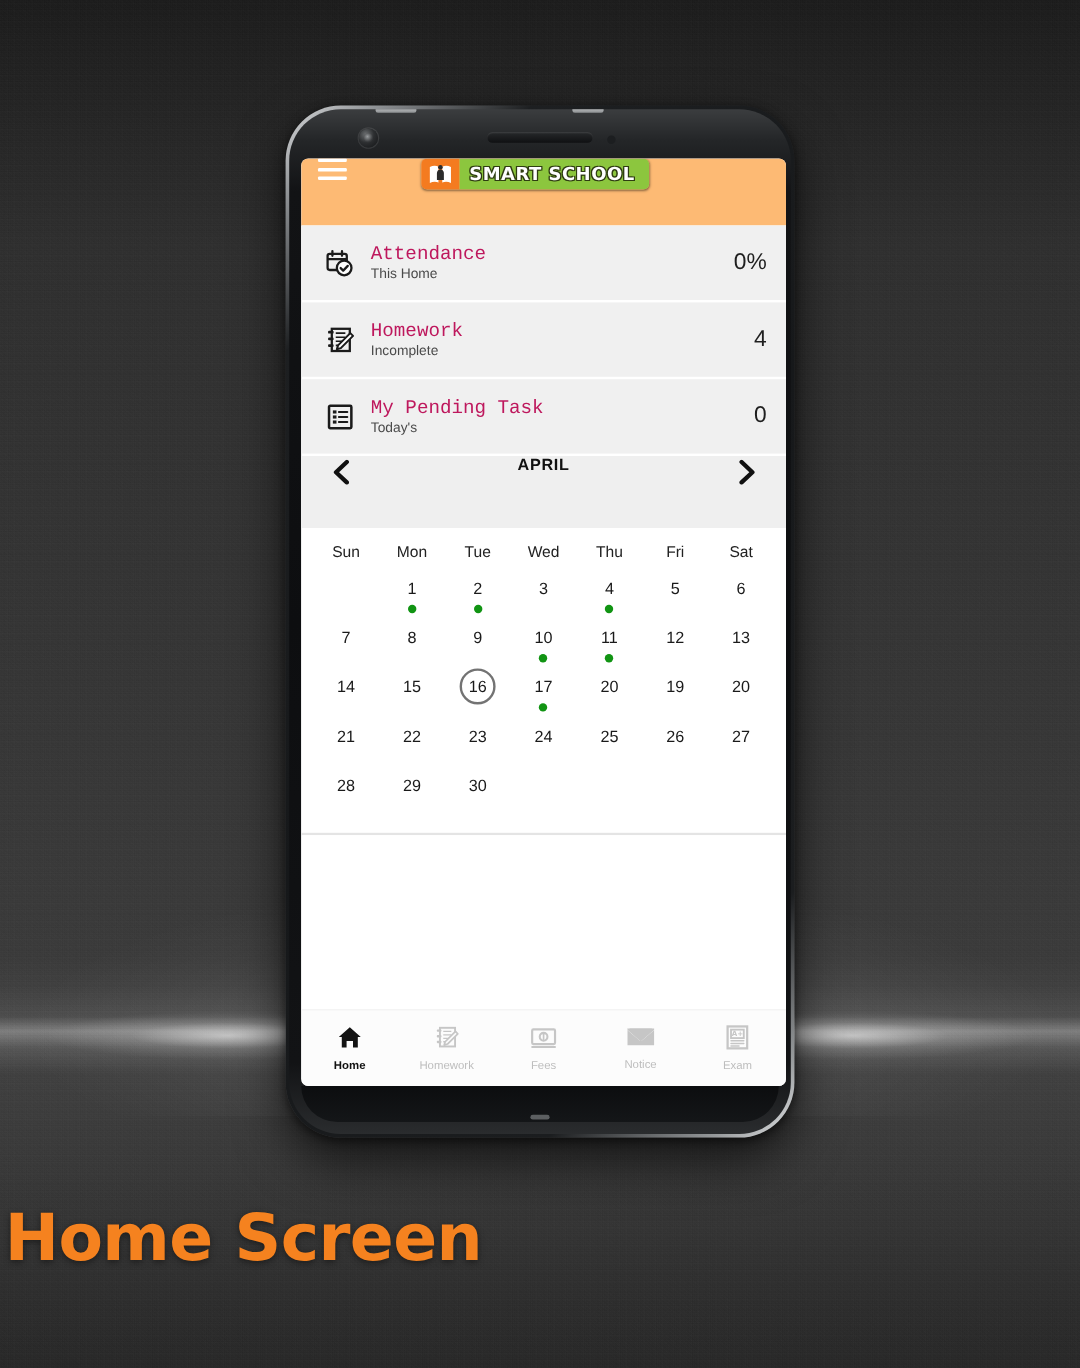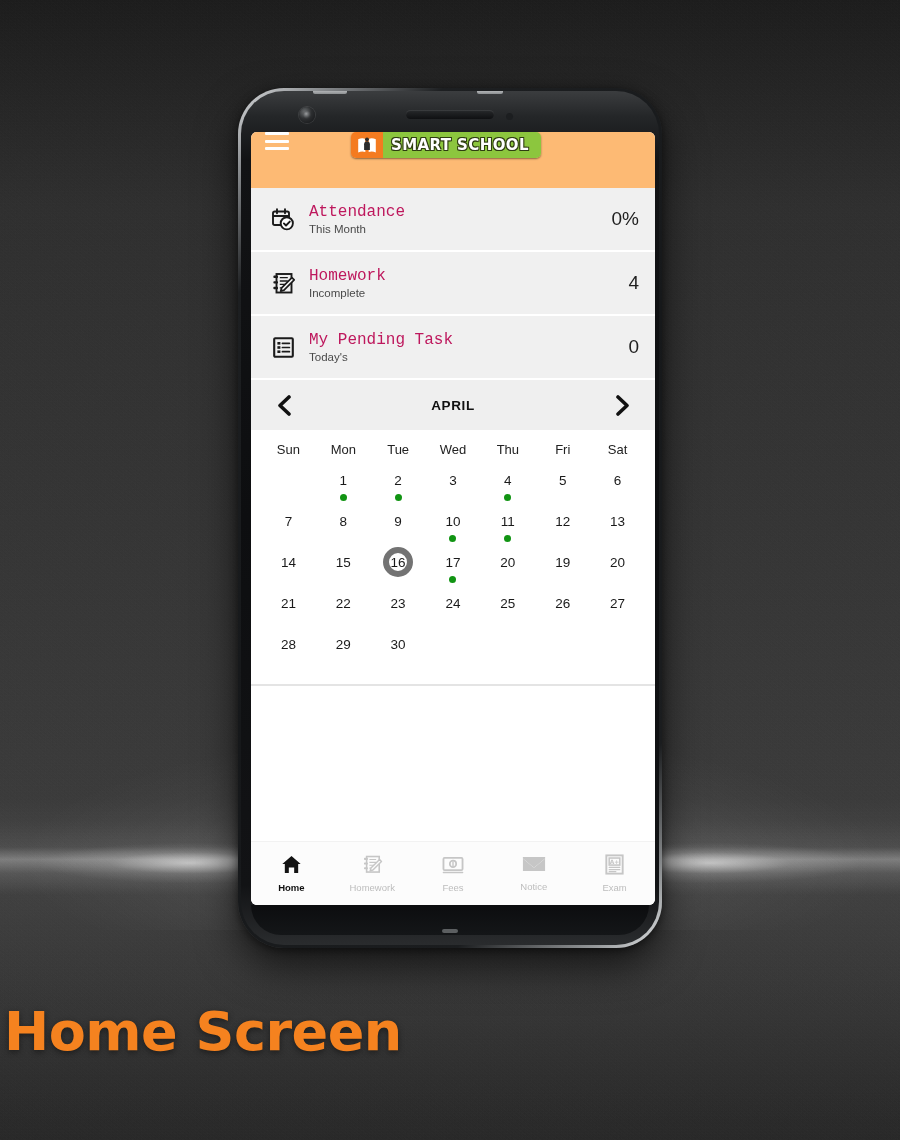--- a/index.html
+++ b/index.html
@@ -186,23 +186,23 @@
     font-family: "Liberation Sans", sans-serif;
   }
   .card-val {
     font-size: 19px; color: #1f1f1f; font-weight: 400;
     font-family: "Liberation Sans", sans-serif;
   }
 
   
   .cal { flex: 0 0 auto; background: #ffffff; }
   .cal-head {
-    height: 50px;
+    height: 60px;
     background: #EFEFEF;
-    display: flex; align-items: center; justify-content: space-between;
+    display: flex; justify-content: space-between;
     padding: 0 20px;
   }
   .cal-month {
     font-size: 13.5px; font-weight: 700; letter-spacing: .6px; color: #111;
     font-family: "Liberation Sans", sans-serif;
   }
   .chev { width: 26px; height: 26px; display: flex; align-items: center; justify-content: center; cursor: pointer; }
 
   .cal-dows, .cal-row {
     display: grid;
@@ -225,21 +225,21 @@
   }
   .day-num {
     width: 28px; height: 22px;
     display: flex; align-items: center; justify-content: center;
     font-size: 13.5px; color: #1a1a1a;
     font-family: "Liberation Sans", sans-serif;
   }
   .day.empty { cursor: default; }
   .day.today .day-num {
     width: 30px; height: 30px;
-    border: 6px solid #737373;
+    border: 2px solid #737373;
     border-radius: 50%;
     margin-top: -4px;
   }
   .dot {
     width: 7px; height: 7px; border-radius: 50%;
     background: #119413;
     margin-top: 3px;
   }
 
   .cal-foot { height: 2px; background: #E4E4E4; }
@@ -340,21 +340,21 @@
             <svg width="25" height="25" viewBox="0 0 25 25" aria-hidden="true">
               <rect x="2" y="4.5" width="16" height="13.5" rx="1.8" fill="none" stroke="#1b1b1b" stroke-width="1.9"></rect>
               <path d="M2 9h16" stroke="#1b1b1b" stroke-width="1.9"></path>
               <path d="M6 2.2v4M14 2.2v4" stroke="#1b1b1b" stroke-width="1.9" stroke-linecap="round"></path>
               <circle cx="15.8" cy="16.3" r="6.1" fill="#ffffff" stroke="#1b1b1b" stroke-width="1.9"></circle>
               <path d="M12.9 16.4l2.1 2.1 3.8-3.9" fill="none" stroke="#1b1b1b" stroke-width="1.9" stroke-linecap="round" stroke-linejoin="round"></path>
             </svg>
           </div>
           <div class="card-txt">
             <div class="card-title">Attendance</div>
-            <div class="card-sub">This Month</div>
+            <div class="card-sub">This Home</div>
           </div>
           <div class="card-val">0%</div>
         </div>
 
         <div class="card">
           <div class="card-icon">
             <svg width="25" height="25" viewBox="0 0 25 25" aria-hidden="true">
               <rect x="5.5" y="3" width="15" height="18.5" fill="none" stroke="#1b1b1b" stroke-width="1.9"></rect>
               <path d="M8.8 6.6h8M8.8 10h8M8.8 13.4h8M8.8 16.8h6" stroke="#1b1b1b" stroke-width="1.3"></path>
               <rect x="2.4" y="4.6" width="4.6" height="2.4" rx=".8" fill="#1b1b1b"></rect>

